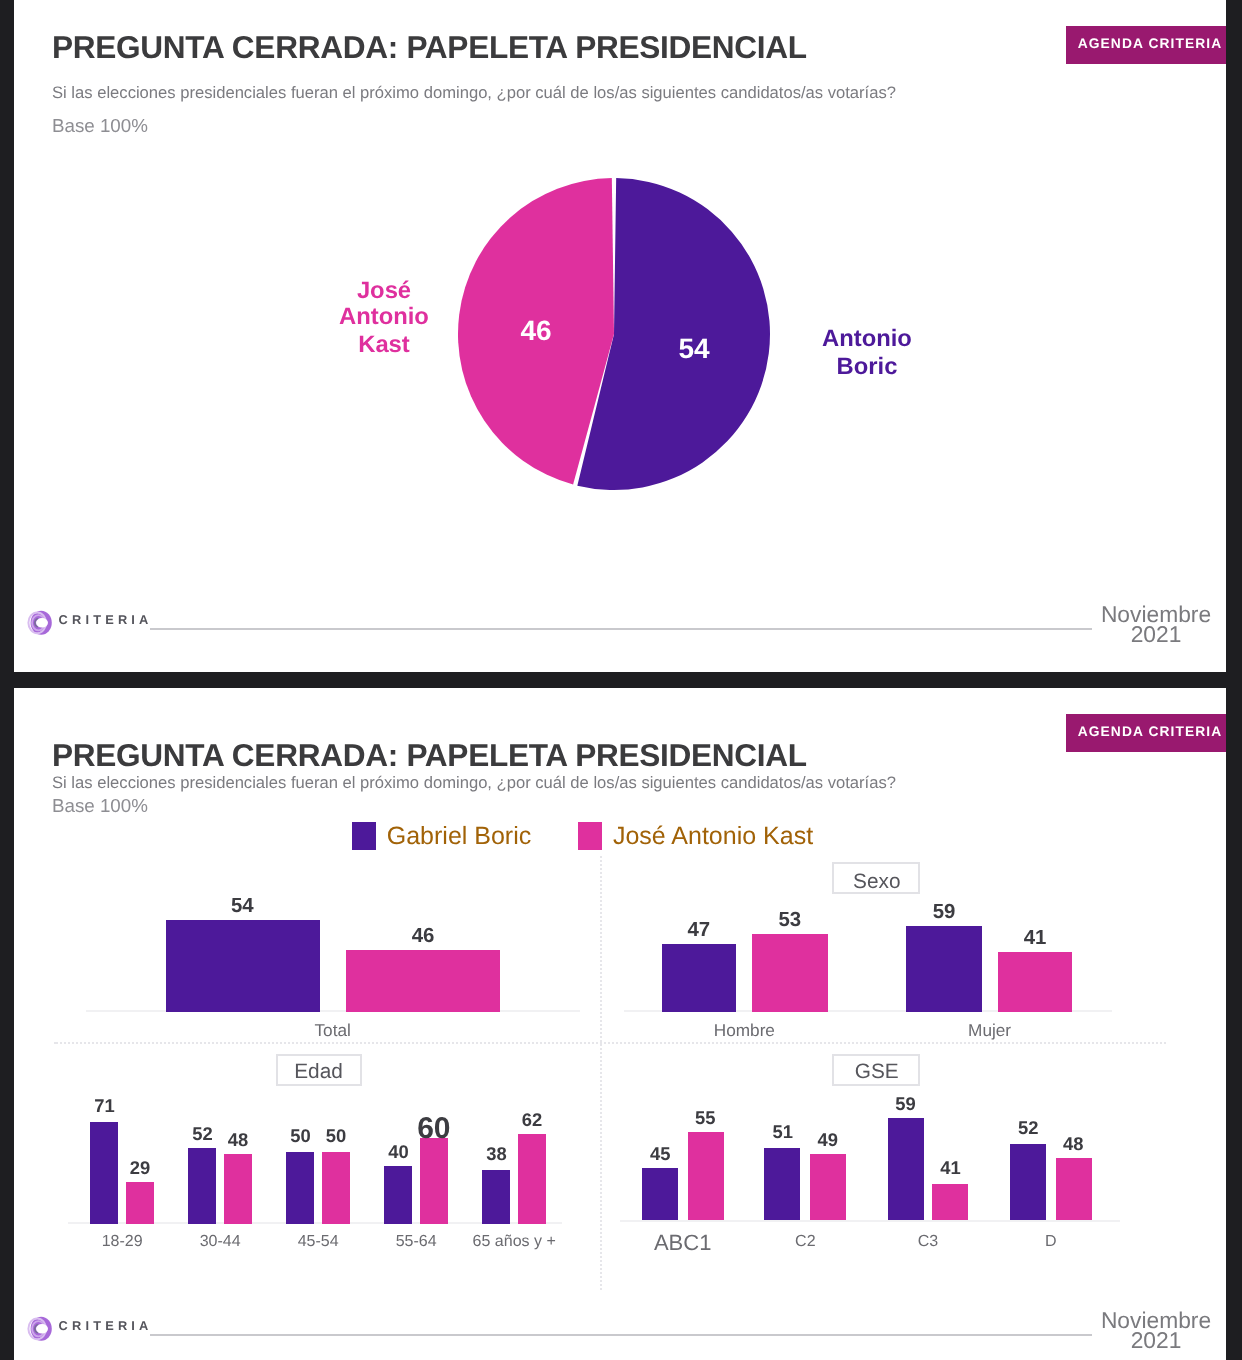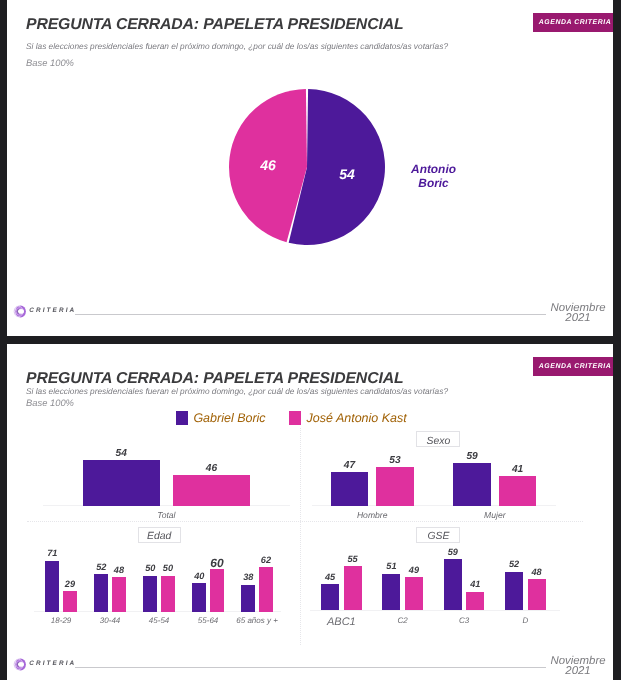--- a/index.html
+++ b/index.html
@@ -1,19 +1,19 @@
 <!DOCTYPE html>
 <html><head>
 <meta charset="utf-8">
 <style>
   html,body{margin:0;padding:0;}
   body{width:621px;height:680px;background:#1e1e21;
        font-family:"Liberation Sans",sans-serif;overflow:hidden;
        -webkit-font-smoothing:antialiased;text-rendering:geometricPrecision;}
-  .page{position:relative;width:621px;height:680px;font-style:italic;}
+  .page{position:relative;width:621px;height:680px;}
   .panel{position:absolute;background:#ffffff;left:7px;width:606px;overflow:hidden;}
   #panel1{top:0px;height:336px;}
   #panel2{top:344px;height:336px;}
 
   .ttl{position:absolute;font-weight:bold;color:#3b3b3d;letter-spacing:-0.15px;white-space:nowrap;}
   .sub{position:absolute;color:#7b7b80;white-space:nowrap;}
   .base{position:absolute;color:#8e8e93;white-space:nowrap;}
 
   .badge{position:absolute;background:#99196f;color:#ffffff;font-weight:bold;
          letter-spacing:0.55px;white-space:nowrap;display:flex;align-items:center;justify-content:center;}
@@ -50,20 +50,25 @@
     <div class="ttl" style="left:19px;top:17px;font-size:15.8px;line-height:16px;">PREGUNTA CERRADA: PAPELETA PRESIDENCIAL</div>
     <div class="sub" style="left:19px;top:40.8px;font-size:8.3px;">Si las elecciones presidenciales fueran el próximo domingo, ¿por cuál de los/as siguientes candidatos/as votarías?</div>
     <div class="base" style="left:19px;top:57px;font-size:9.4px;">Base 100%</div>
     <div class="badge" style="left:526px;top:12.5px;width:80px;height:19px;font-size:6.9px;padding-left:2px;">AGENDA CRITERIA</div>
 
     <svg id="pie1" width="180" height="180" style="position:absolute;left:210px;top:77px;">
         <path d="M 90 90 L 91.08905006645334 12.007603127274265 A 78 78 0 1 1 71.658915177998 165.8129580451266 Z" fill="#4d199a"></path>
         <path d="M 90 90 L 69.54924406601253 165.2712865688403 A 78 78 0 0 1 88.91094993354665 12.007603127274265 Z" fill="#df309e"></path>
       </svg>
 
+    <div class="plabel" style="left:137px;top:138.5px;width:96px;text-align:center;font-size:11.9px;line-height:13.5px;color:#df309e;">
+      <div>José</div>
+      <div>Antonio</div>
+      <div>Kast</div>
+    </div>
     <div class="plabel" style="left:396.5px;top:163px;width:60px;text-align:center;font-size:11.9px;line-height:13.5px;color:#4d199a;">
       <div>Antonio</div>
       <div>Boric</div>
     </div>
 
     <div class="pnum" style="left:241px;top:157px;width:40px;text-align:center;font-size:14px;">46</div>
     <div class="pnum" style="left:320px;top:166px;width:40px;text-align:center;font-size:14px;">54</div>
 
     <svg class="logomark" width="14" height="14" viewBox="0 0 14 14" style="position:absolute;left:5.6px;top:304.6px;">
       <ellipse cx="7.6" cy="6.4" rx="5.3" ry="6.0" fill="#a768d9"></ellipse>
@@ -130,21 +135,21 @@
         <div class="bval" style="left: 92.8px; width: 38.3px; top: 220.904px; font-size: 9.2px;">48</div>
         <div class="xlab" style="left: 62.1px; width: 82px; top: 271.5px; font-size: 8px;">30-44</div>
         <div class="bar" style="left: 136.1px; width: 14.3px; top: 231.85px; height: 36.35px; background: rgb(77, 25, 154);"></div>
         <div class="bval" style="left: 124.1px; width: 38.3px; top: 219.45px; font-size: 9.2px;">50</div>
         <div class="bar" style="left: 153.8px; width: 14.3px; top: 231.85px; height: 36.35px; background: rgb(223, 48, 158);"></div>
         <div class="bval" style="left: 141.8px; width: 38.3px; top: 219.45px; font-size: 9.2px;">50</div>
         <div class="xlab" style="left: 111.1px; width: 82px; top: 271.5px; font-size: 8px;">45-54</div>
         <div class="bar" style="left: 185.1px; width: 14.3px; top: 239.12px; height: 29.08px; background: rgb(77, 25, 154);"></div>
         <div class="bval" style="left: 173.1px; width: 38.3px; top: 226.72px; font-size: 9.2px;">40</div>
         <div class="bar" style="left: 202.8px; width: 14.3px; top: 224.58px; height: 43.62px; background: rgb(223, 48, 158);"></div>
-        <div class="bval" style="left: 190.8px; width: 38.3px; top: 212.18px; font-size: 12px;">60</div>
+        <div class="bval" style="left: 190.8px; width: 38.3px; top: 212.18px; font-size: 15px;">60</div>
         <div class="xlab" style="left: 160.1px; width: 82px; top: 271.5px; font-size: 8px;">55-64</div>
         <div class="bar" style="left: 234.1px; width: 14.3px; top: 240.574px; height: 27.626px; background: rgb(77, 25, 154);"></div>
         <div class="bval" style="left: 222.1px; width: 38.3px; top: 228.174px; font-size: 9.2px;">38</div>
         <div class="bar" style="left: 251.8px; width: 14.3px; top: 223.126px; height: 45.074px; background: rgb(223, 48, 158);"></div>
         <div class="bval" style="left: 239.8px; width: 38.3px; top: 210.726px; font-size: 9.2px;">62</div>
         <div class="xlab" style="left: 209.1px; width: 82px; top: 271.5px; font-size: 8px;">65 años y +</div>
         <div class="axis" style="left: 303.1px; top: 265.5px; width: 249.9px;"></div>
         <div class="cat" style="left: 409.3px; top: 183px; width: 44.2px; height: 16.2px; font-size: 10.4px;">GSE</div>
         <div class="bar" style="left: 314.1px; width: 18px; top: 240.3px; height: 26px; background: rgb(77, 25, 154);"></div>
         <div class="bval" style="left: 302.1px; width: 42px; top: 227.9px; font-size: 9.2px;">45</div>

